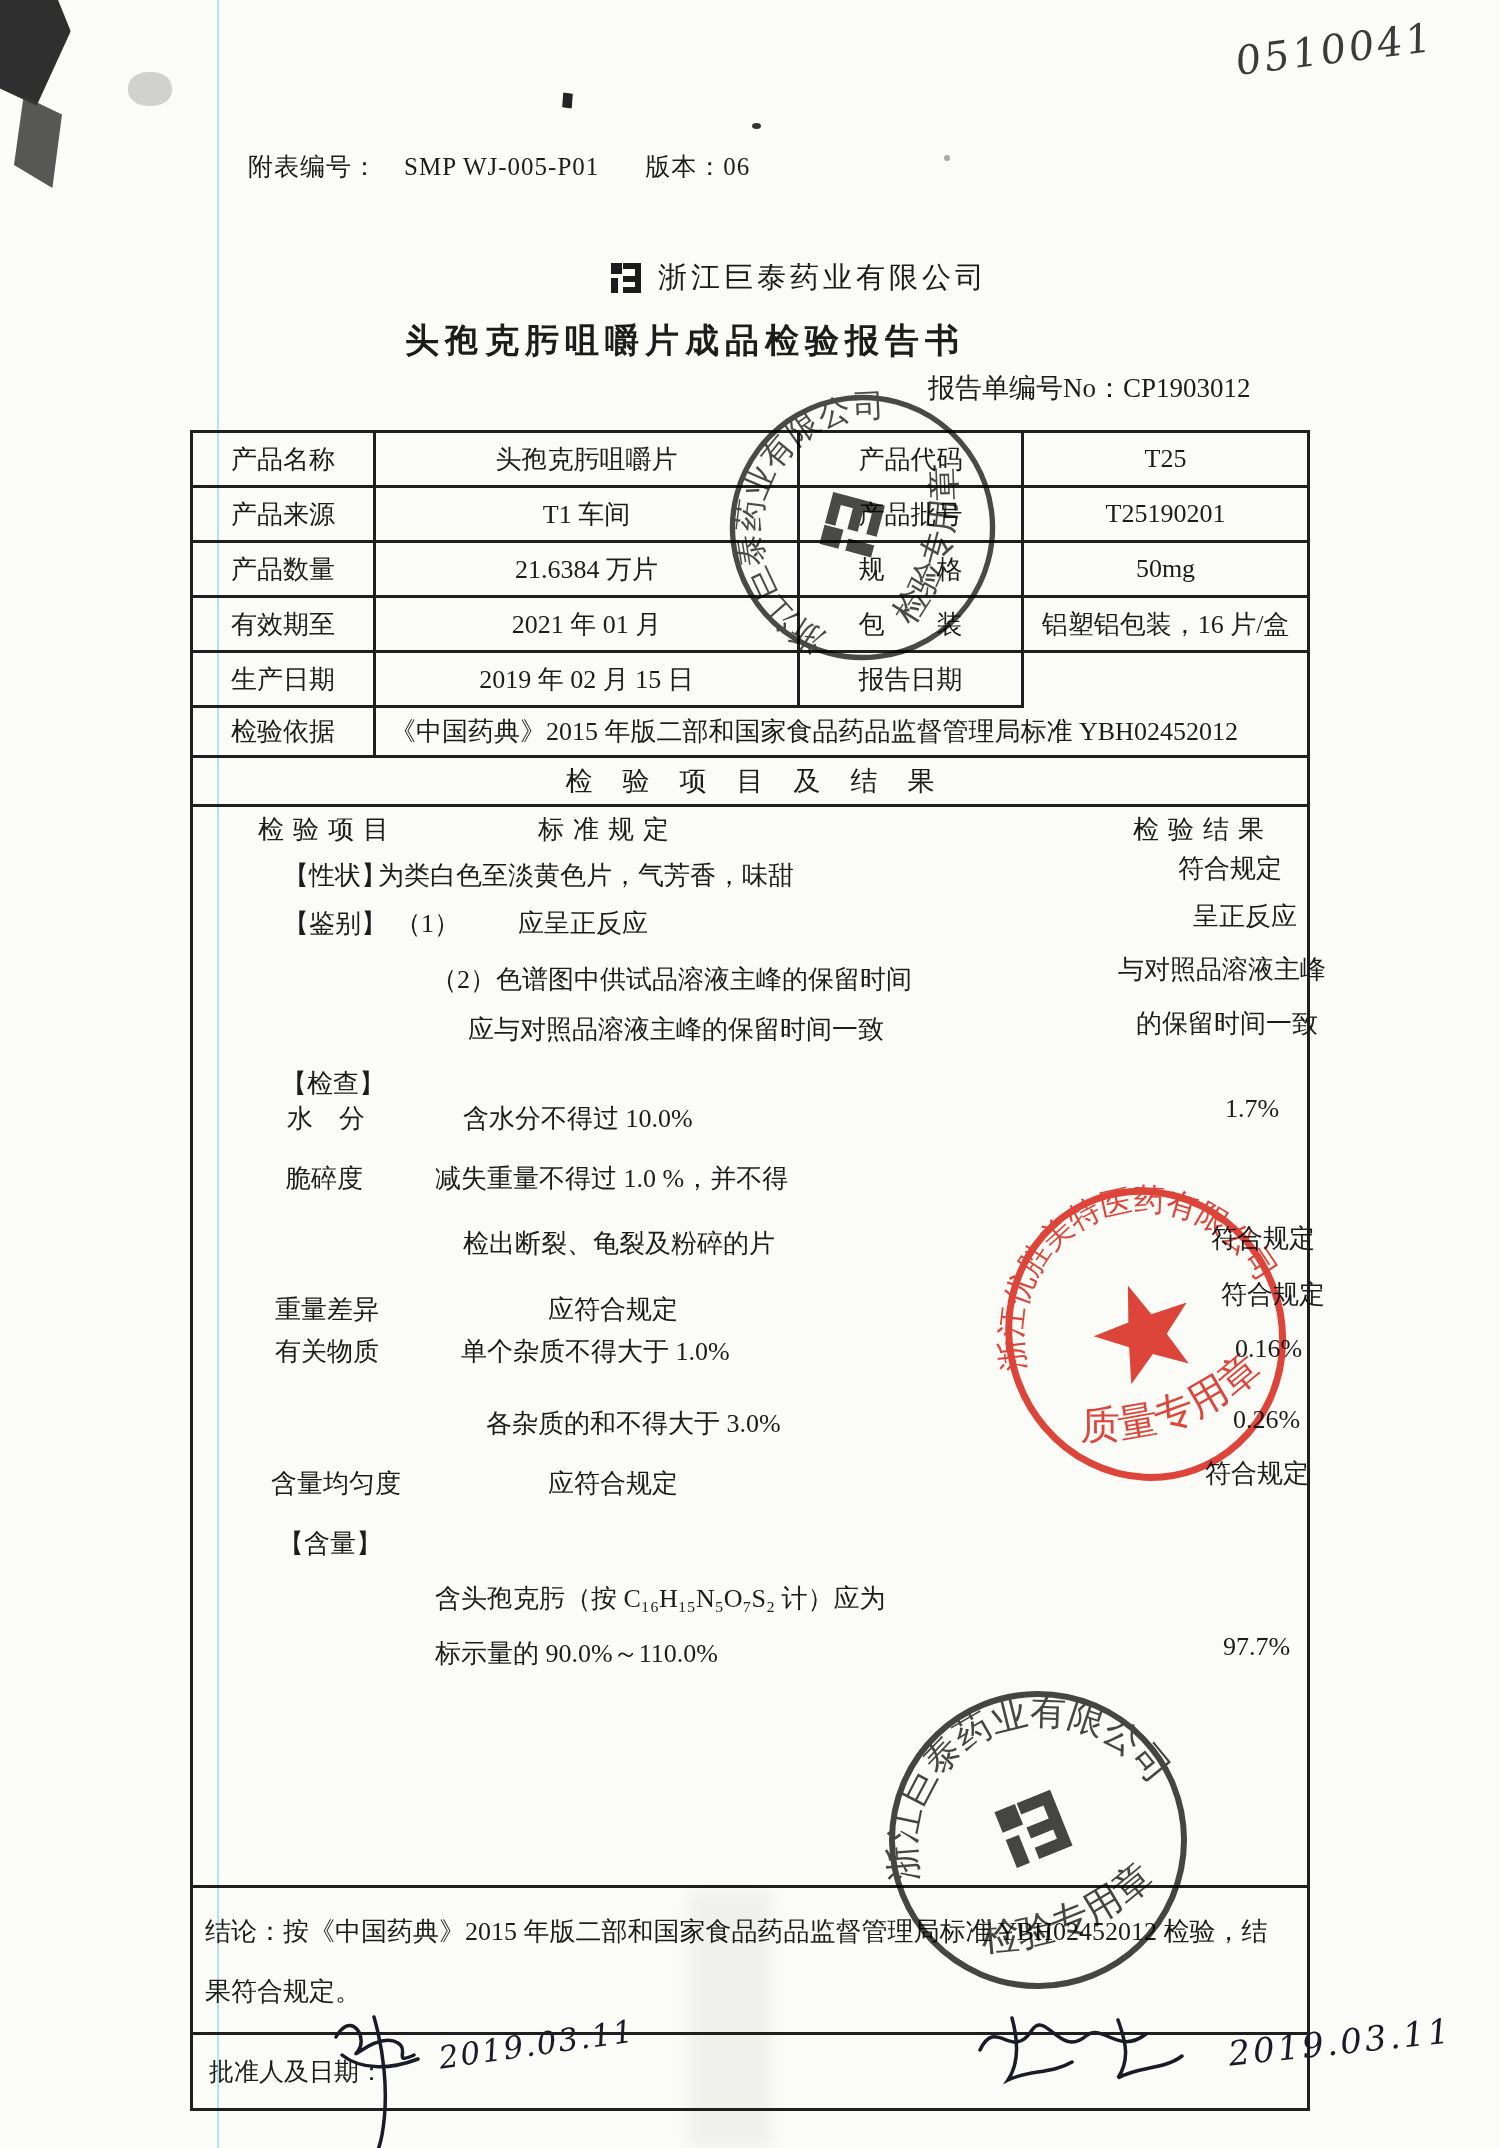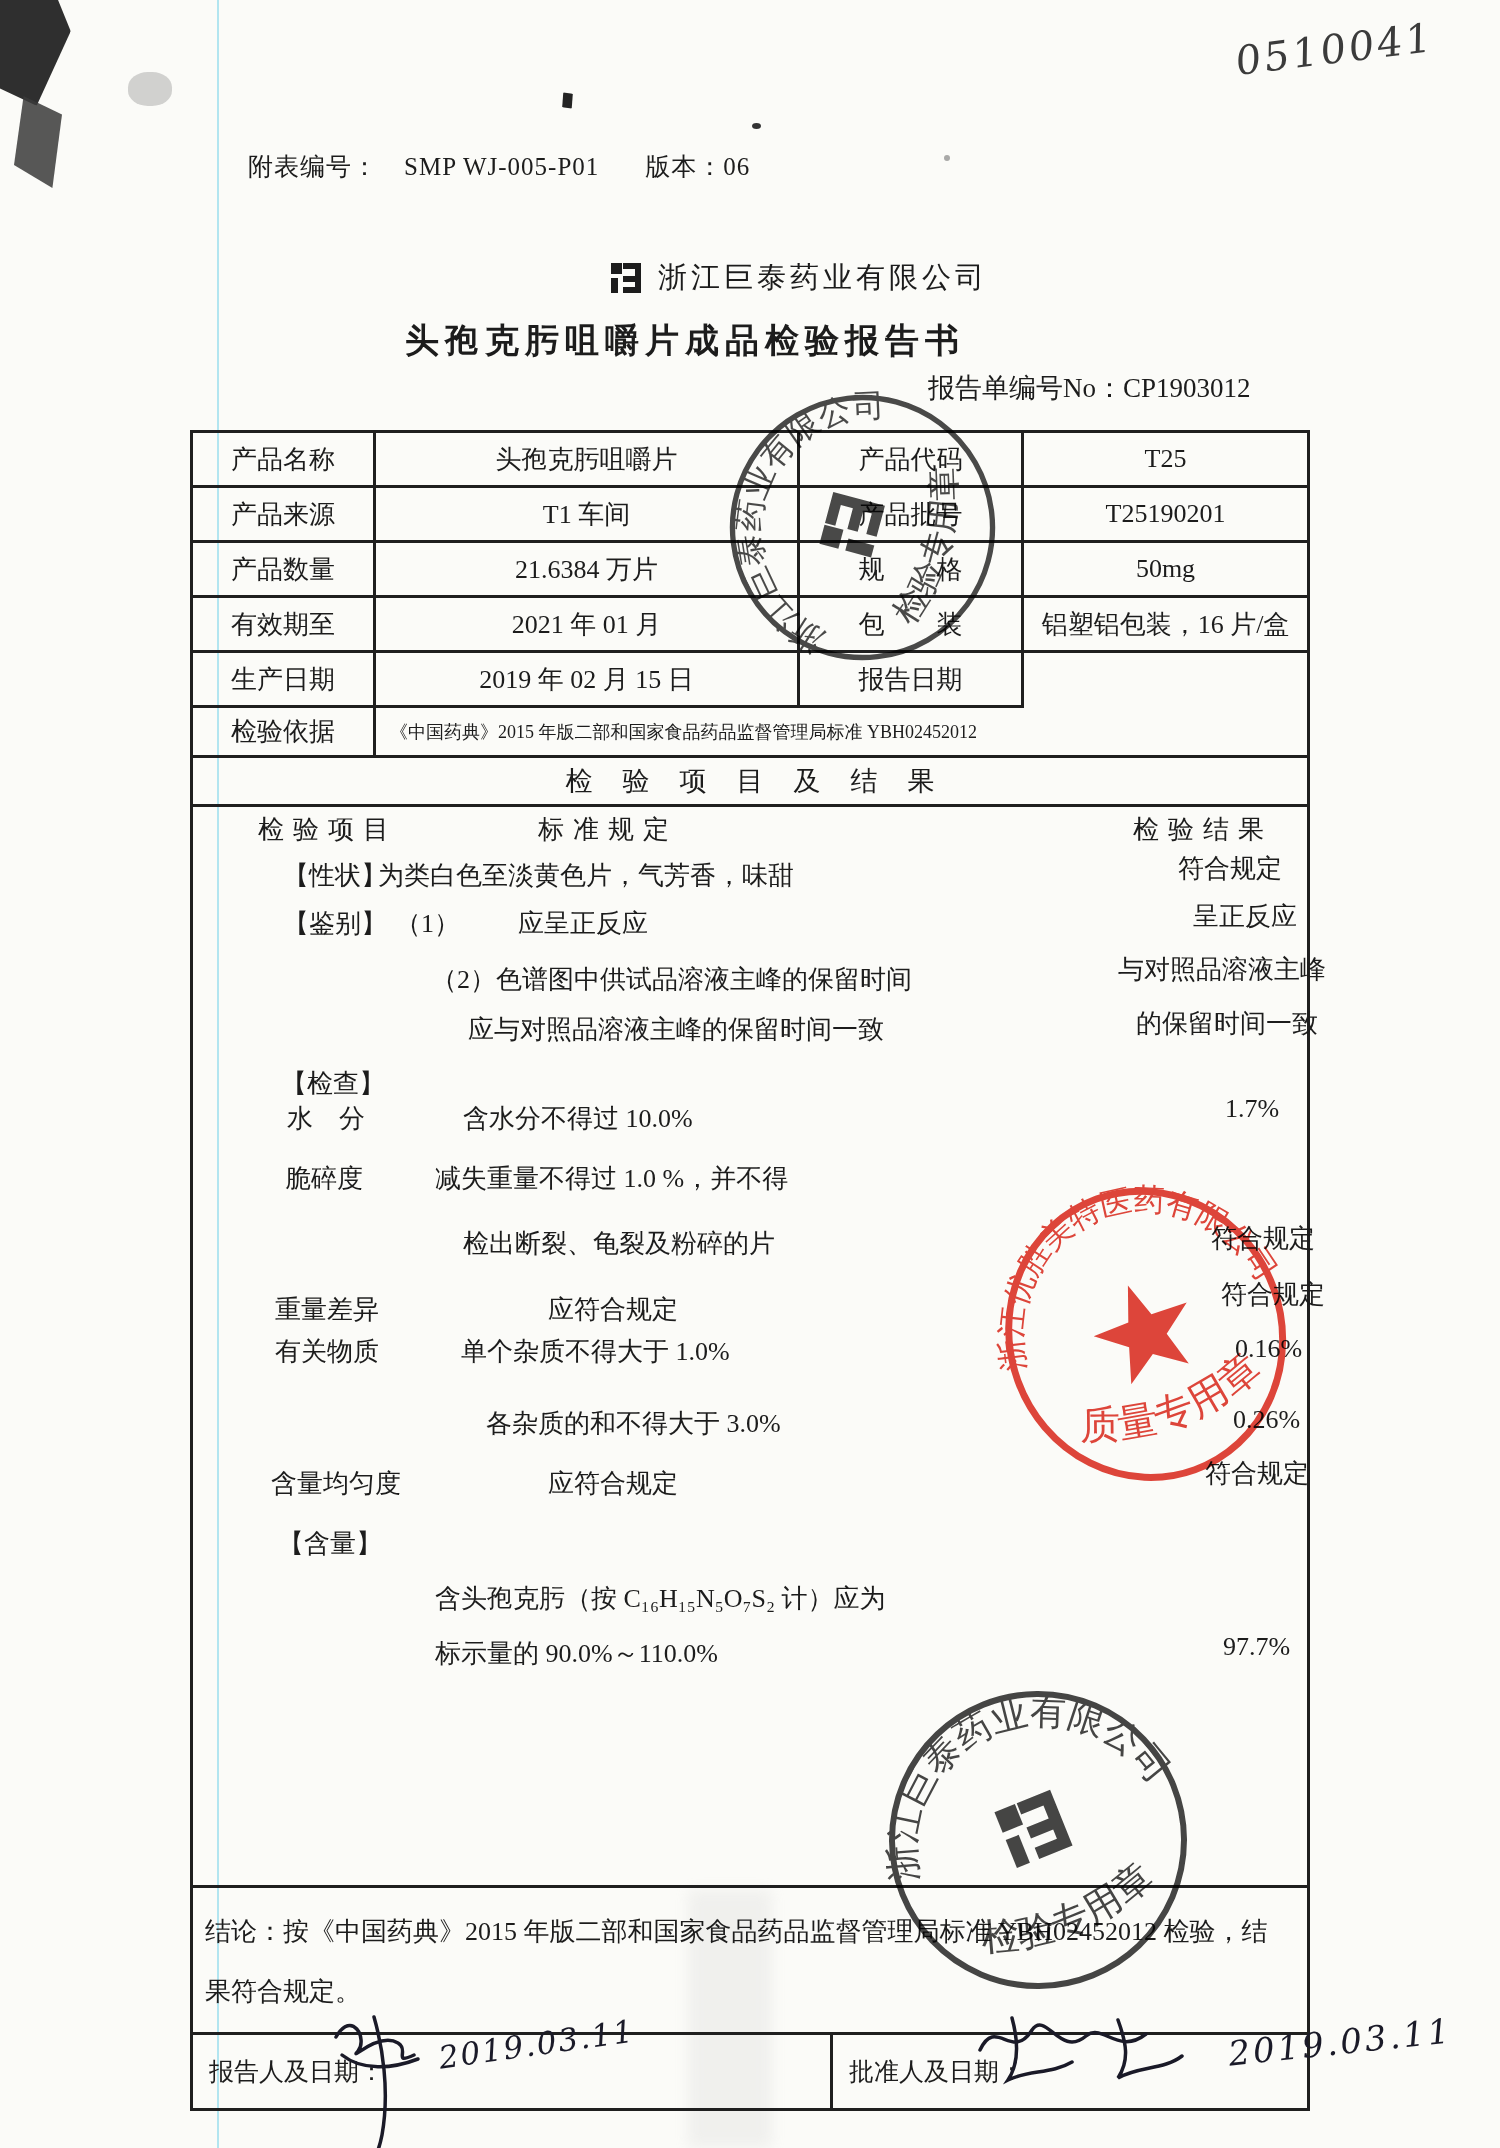--- a/index.html
+++ b/index.html
@@ -48,21 +48,21 @@
   .info-grid{display:grid;grid-template-columns:183px 424px 224px auto;}
   .cell{
     height:55px;display:flex;align-items:center;justify-content:center;
     font-size:26px;border-bottom:3px solid #1f1f1f;border-right:3px solid #1f1f1f;
     box-sizing:border-box;white-space:nowrap;
   }
   .cell.last{border-right:none;}
   .basis-row{display:flex;border-bottom:3px solid #1f1f1f;height:50px;box-sizing:border-box;}
   .basis-label{width:183px;border-right:3px solid #1f1f1f;display:flex;align-items:center;
                justify-content:center;font-size:26px;box-sizing:border-box;}
-  .basis-value{flex:1;display:flex;align-items:center;padding-left:14px;font-size:18px;white-space:nowrap;}
+  .basis-value{flex:1;display:flex;align-items:center;padding-left:14px;font-size:26px;white-space:nowrap;}
   .section-row{height:46px;display:flex;align-items:center;justify-content:center;
                font-size:27px;letter-spacing:30px;text-indent:30px;border-bottom:3px solid #1f1f1f;}
   .results-area{position:relative;height:1078px;border-bottom:3px solid #1f1f1f;}
   .rline{position:absolute;white-space:nowrap;font-size:26px;line-height:36px;padding-left:40px;}
   .colhead{letter-spacing:9px;}
   .conclusion-row{box-sizing:border-box;min-height:120px;font-size:26px;
                   padding:14px 14px 10px 12px;line-height:60px;border-bottom:3px solid #1f1f1f;}
   .sign-row{display:flex;height:73px;}
   .sign-cell{display:flex;align-items:center;font-size:25px;padding-left:16px;
              box-sizing:border-box;position:relative;}
@@ -213,23 +213,20 @@
 
       <div class="rline" style="left:45px;top:719px;">【含量】</div>
       <div class="rline" style="left:202px;top:774px;">含头孢克肟（按 C₁₆H₁₅N₅O₇S₂ 计）应为</div>
       <div class="rline" style="left:202px;top:829px;">标示量的 90.0%～110.0%</div>
       <div class="rline" style="left:990px;top:822px;">97.7%</div>
     </div>
 
     <div class="conclusion-row">结论：按《中国药典》2015 年版二部和国家食品药品监督管理局标准 YBH02452012 检验，结果符合规定。</div>
 
     <div class="sign-row">
-      <div class="sign-cell left">
-        <span>报告人及日期：</span>
-      </div>
       <div class="sign-cell right">
         <span>批准人及日期：</span>
       </div>
     </div>
   </div>
 
   <div class="stamp stamp-table">
     <svg viewBox="0 0 320 320">
       <circle cx="160" cy="160" r="146" fill="none" stroke="currentColor" stroke-width="6"></circle>
       <text font-size="36" fill="currentColor"><textPath href="#p-arc320" startOffset="50%" text-anchor="middle">浙江巨泰药业有限公司</textPath></text>

